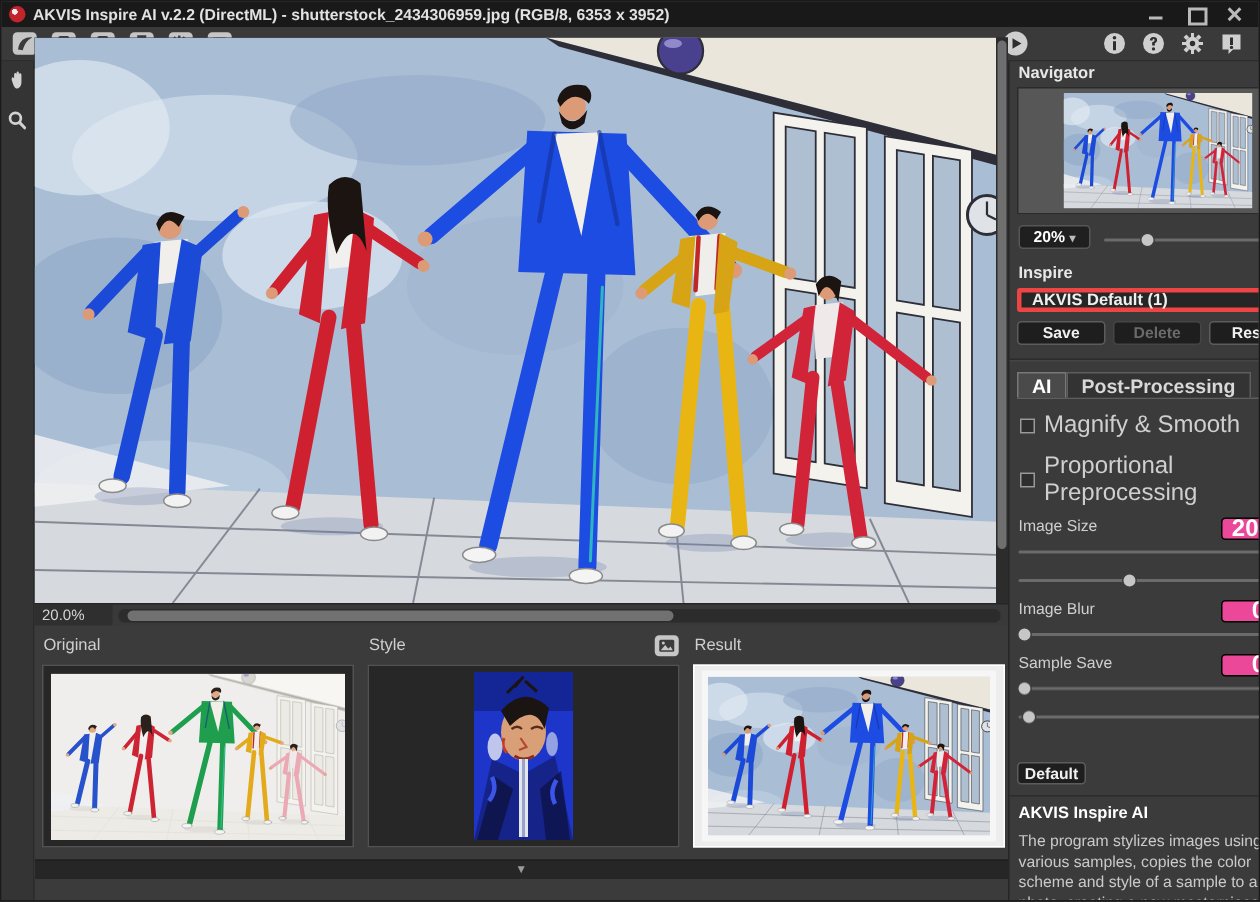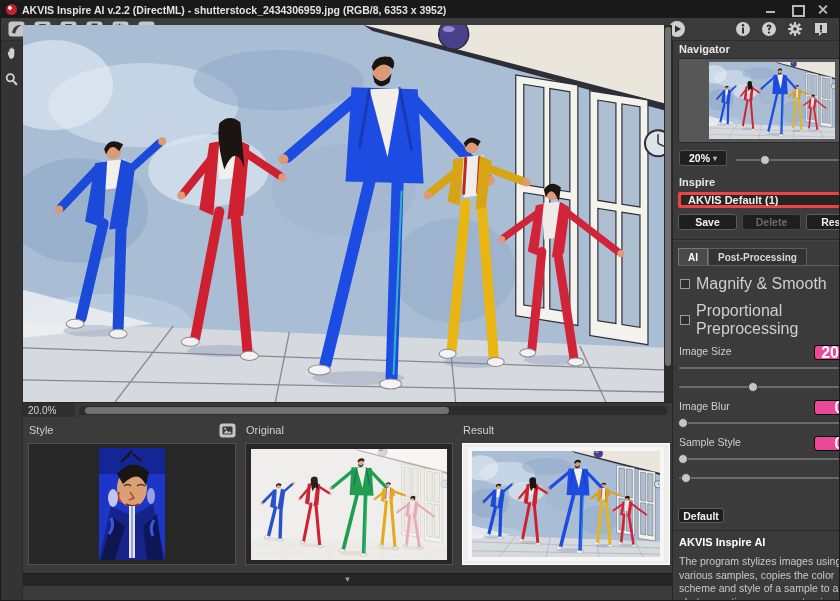--- a/index.html
+++ b/index.html
@@ -62,21 +62,21 @@
   .hslider::before { content:""; position:absolute; left:0; right:0; top:5px; height:2px; background:#6b6b6b; border-radius:1px; }
   .sthumb { position:absolute; top:1px; width:10px; height:10px; border-radius:50%; background:#c6c6c6; border:1px solid #3e3e3e; }
   .sectionlabel { font-weight:bold; color:#e8e8e8; margin:10px 6px 0; }
   .dropdown { margin:4px 5px 0; height:16px; background:#262626; border:3px solid #ef4444; border-radius:2px; display:flex; align-items:center; padding:0 7px; font-weight:bold; color:#f0f0f0; }
   .dropdown .dd { margin-left:auto; font-size:9px; color:#c0c0c0; }
   .presetbtns { display:flex; gap:5px; margin:6px 5px 0; }
   .pbtn { flex:1; height:16px; background:#1e1e1e; border:1px solid #5c5c5c; border-radius:3px; color:#f0f0f0; font-weight:bold; font-size:10.5px; display:flex; align-items:center; justify-content:center; }
   .pbtn.disabled { color:#6a6a6a; border-color:#454545; }
   .hr { height:0; border-top:1px solid #2b2b2b; border-bottom:1px solid #454545; margin-top:9px; }
   .tabsrow { display:flex; align-items:flex-end; margin:7px 5px 0; border-bottom:1px solid #5e5e5e; }
-  .tab { height:17px; padding:0 9px; display:flex; align-items:center; font-weight:bold; font-size:10px; border:1px solid #5e5e5e; border-bottom:none; background:#333333; color:#d8d8d8; }
+  .tab { height:17px; padding:0 9px; display:flex; align-items:center; font-weight:bold; font-size:13px; border:1px solid #5e5e5e; border-bottom:none; background:#333333; color:#d8d8d8; }
   .tab.active { background:#4a4a4a; color:#ffffff; border-color:#787878; }
   .checkrow { display:flex; align-items:center; gap:6px; margin:9px 7px 0; color:#cfcfcf; font-size:16px; }
   .cbox { width:10px; height:10px; border:1px solid #9a9a9a; background:#2e2e2e; flex:none; }
   .slidergrp { margin:7px 6px 0; }
   .sliderhead { display:flex; align-items:flex-start; justify-content:space-between; height:15px; color:#cfcfcf; font-size:10.5px; }
   .valbox { width:50px; height:15px; background:#ec4899; border:1px solid #000; border-radius:3px; color:#fff; font-weight:bold; font-size:16px; text-align:center; line-height:13px; }
   .strack { position:relative; height:12px; margin-top:2px; }
   .strack::before { content:""; position:absolute; left:0; right:0; top:5px; height:2px; background:#6b6b6b; border-radius:1px; }
   .defaultrow { margin:24px 5px 0; display:flex; justify-content:flex-start; }
   .defaultbtn { width:46px; height:15px; background:#1e1e1e; border:1px solid #5c5c5c; border-radius:3px; color:#f0f0f0; font-weight:bold; font-size:10.5px; display:flex; align-items:center; justify-content:center; }
@@ -387,48 +387,48 @@
     <div class="statusbar">
       <span class="zoomlabel">20.0%</span>
       <div class="hscroll">
           <div class="thumbh"></div>
         </div>
     </div>
     <div class="bottompanel">
       <div class="thumbs">
         <div class="thumbcol">
           <div class="thumbhead">
+              <span>Original</span>
+            </div>
+          <div class="thumbbox">
+            <svg width="196" height="111" viewBox="0 0 640 376" preserveAspectRatio="none" style="--wall:#efeeec;--tex:0;--ceil:#f7f6f3;--edge:#b4b1aa;--ball:#d8d6d1;--pane:#eceae5;--floor:#edebe6;--fline:#d9d6d0;--refl:#c6c2ba;--s1:#2752cc;--s2:#cc2433;--s3:#1f9e4e;--s4:#e3aa1c;--s4b:#ecb51e;--s5:#eaa9b5;--skin:#e2a886;--hair:#2a211c">
+                <use href="#scene"></use>
+              </svg>
+          </div>
+        </div>
+        <div class="thumbcol">
+          <div class="thumbhead">
             <span>Style</span>
             <span class="stylebtn">
               <svg width="17" height="15" viewBox="0 0 17 15">
                   <rect x="0.5" y="0.5" width="16" height="14" rx="3" fill="#c6c6c6"></rect>
                   <rect x="3.5" y="3.5" width="10" height="8" rx="1" fill="#3b3b3b"></rect>
                   <path d="M4.5,10.5 L7.5,7 L9.5,9.5 L11,8 L12.5,10.5 Z" fill="#c6c6c6"></path>
                   <circle cx="6.2" cy="5.7" r="1" fill="#c6c6c6"></circle>
                 </svg>
             </span>
           </div>
           <div class="thumbbox">
             <svg width="66" height="112" viewBox="0 0 66 112">
                 <use href="#styleart"></use>
               </svg>
           </div>
         </div>
         <div class="thumbcol">
           <div class="thumbhead">
-              <span>Original</span>
-            </div>
-          <div class="thumbbox">
-            <svg width="196" height="111" viewBox="0 0 640 376" preserveAspectRatio="none" style="--wall:#efeeec;--tex:0;--ceil:#f7f6f3;--edge:#b4b1aa;--ball:#d8d6d1;--pane:#eceae5;--floor:#edebe6;--fline:#d9d6d0;--refl:#c6c2ba;--s1:#2752cc;--s2:#cc2433;--s3:#1f9e4e;--s4:#e3aa1c;--s4b:#ecb51e;--s5:#eaa9b5;--skin:#e2a886;--hair:#2a211c">
-                <use href="#scene"></use>
-              </svg>
-          </div>
-        </div>
-        <div class="thumbcol">
-          <div class="thumbhead">
               <span>Result</span>
             </div>
           <div class="thumbbox selected">
             <span class="matte">
               <svg width="188" height="106" viewBox="0 0 640 376" preserveAspectRatio="none">
                   <use href="#scene"></use>
                 </svg>
             </span>
           </div>
         </div>
@@ -505,21 +505,21 @@
       <div class="sliderhead">
         <span>Image Blur</span>
         <span class="valbox">0</span>
       </div>
       <div class="strack">
         <span class="sthumb" style="left: calc(2% - 5px);"></span>
       </div>
     </div>
     <div class="slidergrp">
       <div class="sliderhead">
-        <span>Sample Style</span>
+        <span>Sample Save</span>
         <span class="valbox">0</span>
       </div>
       <div class="strack">
         <span class="sthumb" style="left: calc(2% - 5px);"></span>
       </div>
     </div>
     <div class="slidergrp">
       <div class="strack">
         <span class="sthumb" style="left: calc(4% - 5px);"></span>
       </div>

